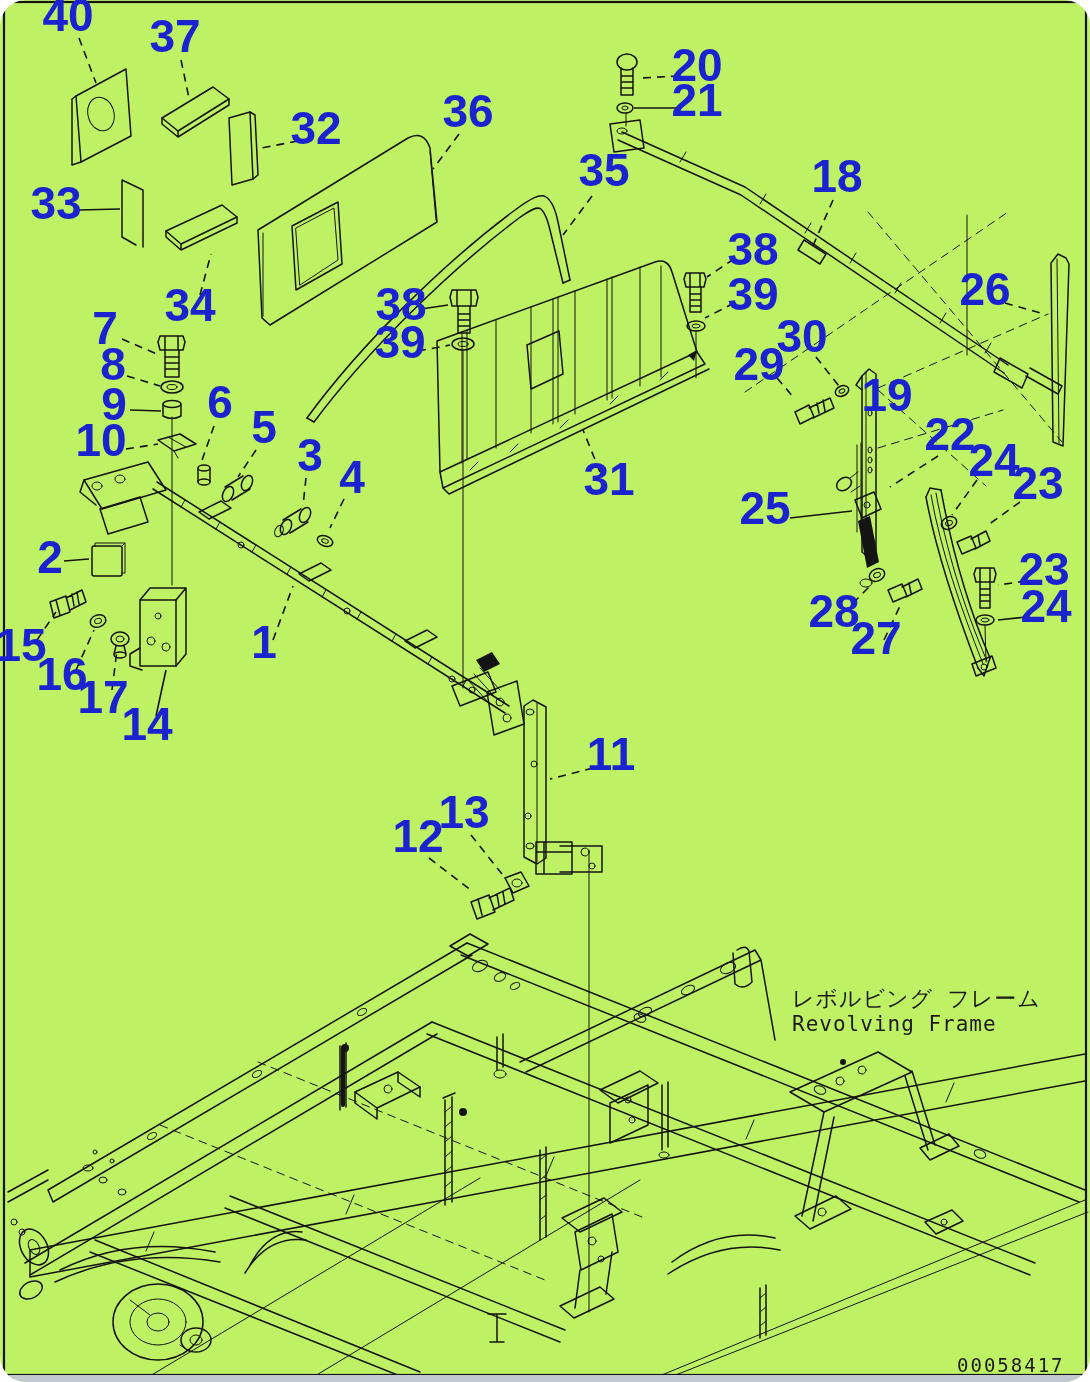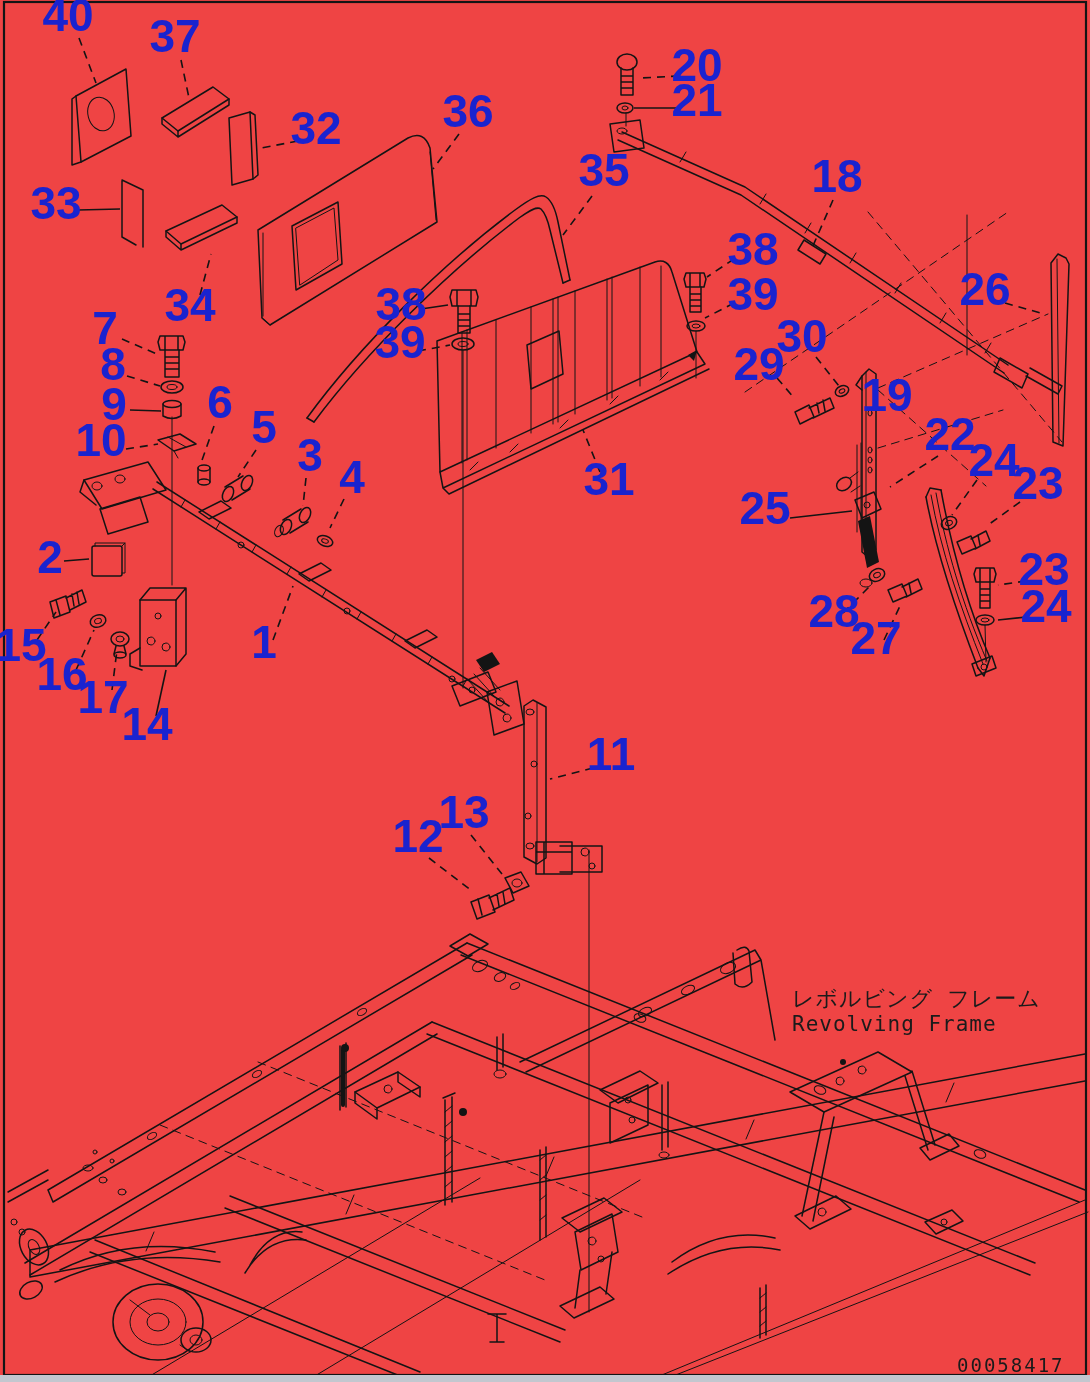--- a/index.html
+++ b/index.html
@@ -1,16 +1,16 @@
 <!DOCTYPE html>
 <html style="--callout-color: #1a23cf;"><head>
 <meta charset="utf-8">
 <style>
   html,body{margin:0;padding:0;background:#ffffff;}
-  .stage{width:1090px;height:1382px;position:relative;background:#ef4444;overflow:hidden;}
+  .stage{width:1090px;height:1382px;position:relative;background:#bef264;overflow:hidden;border-radius:26px;}
   svg{display:block;}
   .lw{fill:none;stroke:#141414;stroke-width:1.5;stroke-linecap:round;stroke-linejoin:round;}
   .fillb{fill:#141414;stroke:none;}
   .dash{stroke-dasharray:8 6;}
   .thin{stroke-width:1;}
   .leader{stroke:#141414;stroke-width:1.6;fill:none;}
   .callout{font:bold 46px "Liberation Sans",sans-serif;fill:var(--callout-color,#1a23cf);text-anchor:middle;}
   .title{font-family:"DejaVu Sans Mono","DejaVu Sans",monospace;fill:#1b1b1b;}
   .ja{font-size:22px;letter-spacing:1px;}
   .en{font-size:21px;letter-spacing:1px;}

